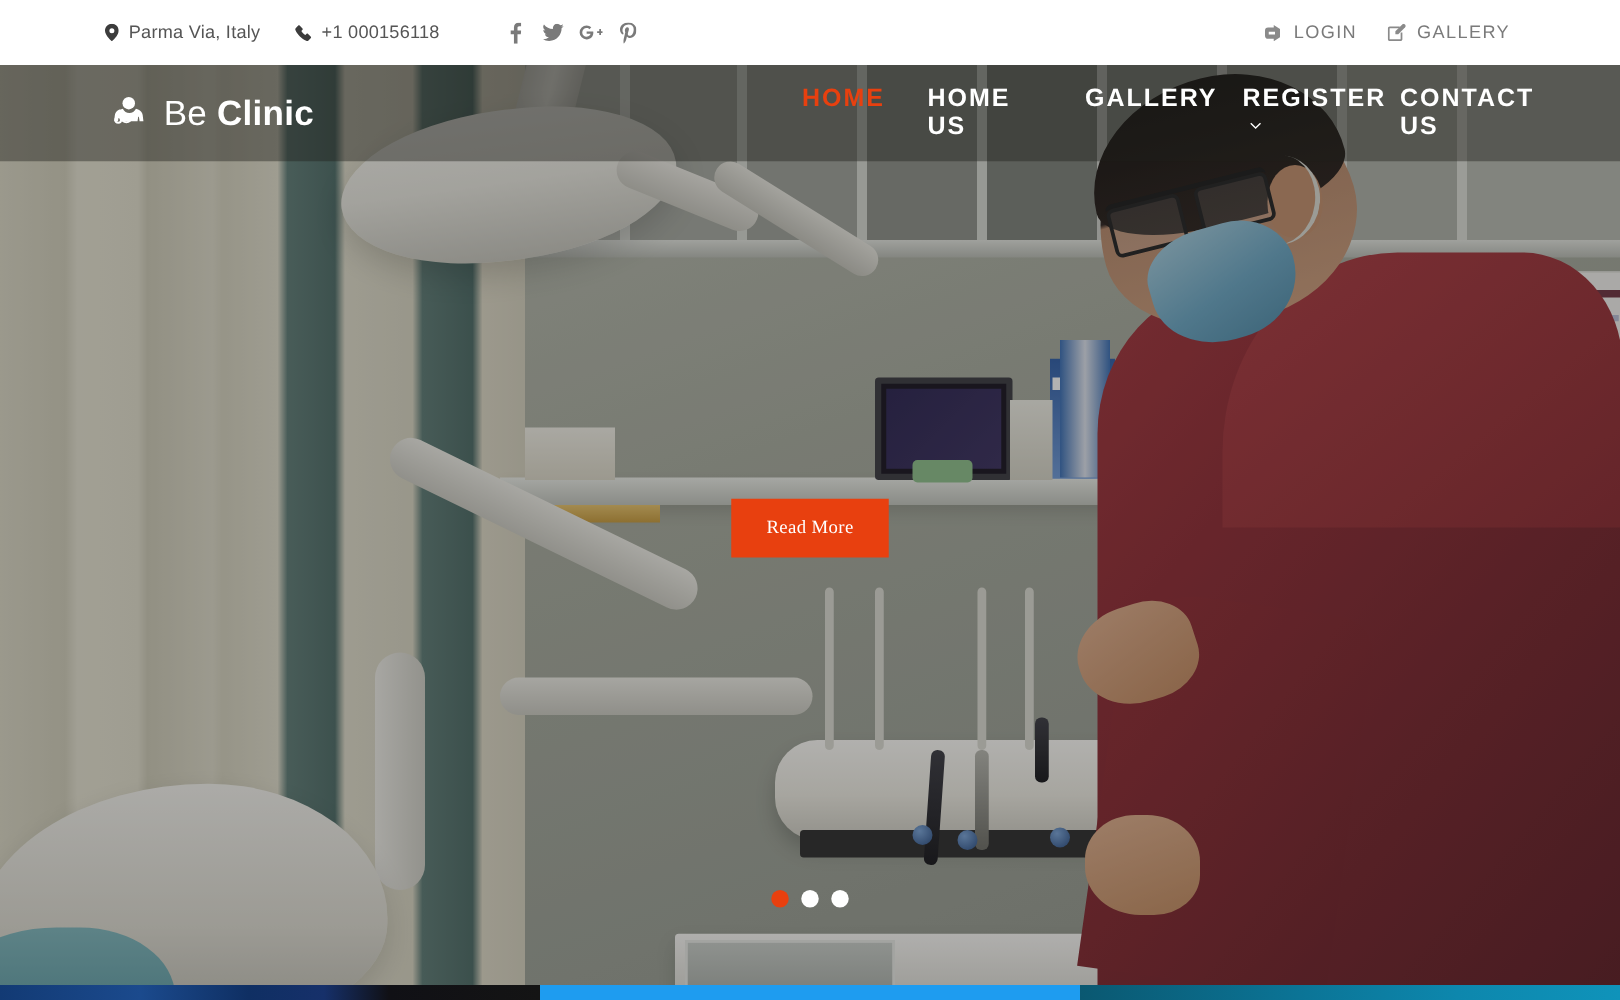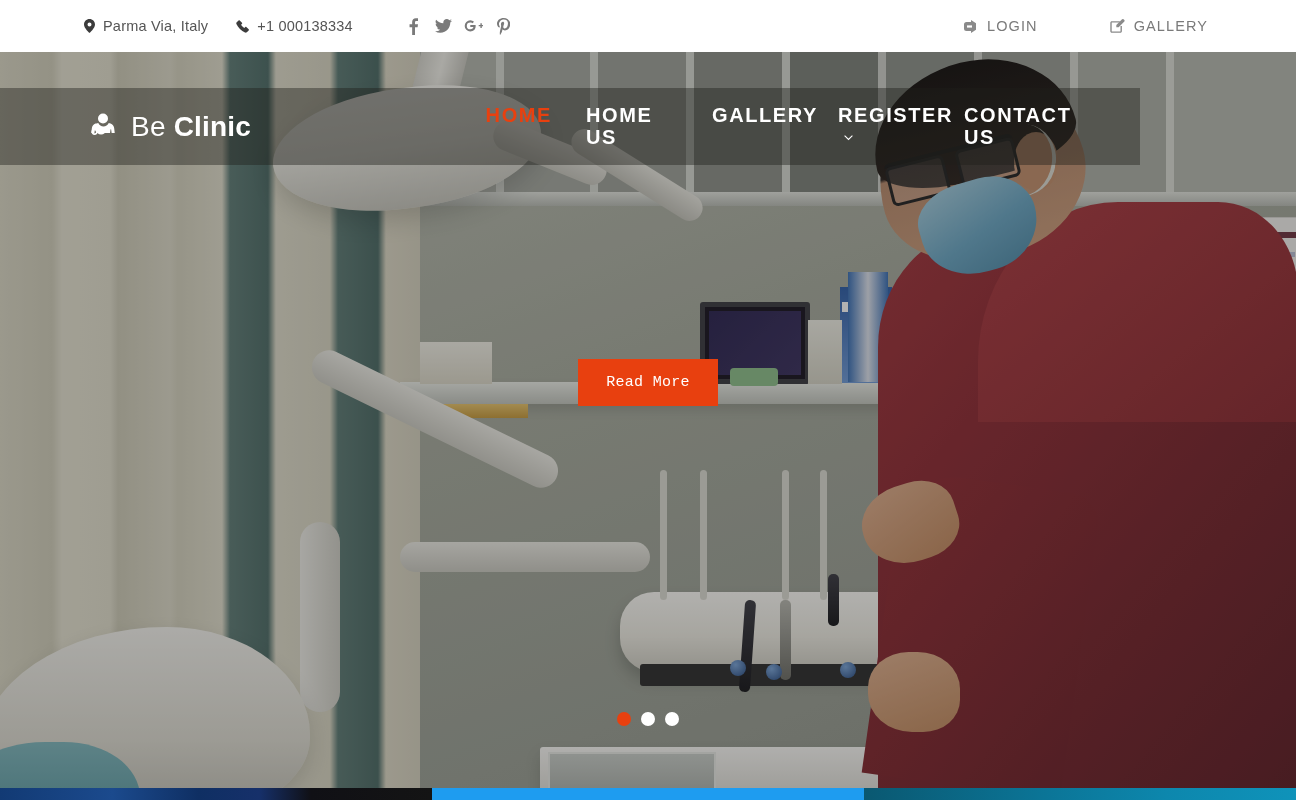--- a/index.html
+++ b/index.html
@@ -61,21 +61,21 @@
     margin-right: 88px;
     display: flex;
     align-items: center;
   }
   .tb-auth {
     display: flex;
     align-items: center;
     font-size: 14.5px;
     letter-spacing: 1.1px;
     color: #7a7a7a;
-    margin-left: 72px;
+    margin-left: 24px;
     white-space: nowrap;
   }
   .tb-auth .ic { margin-right: 9px; display: inline-flex; align-items: center; }
 
   
   .hero {
     position: absolute;
     top: 52px; left: 0;
     width: 1296px;
     height: 736px;
@@ -440,27 +440,26 @@
   .hero-overlay {
     position: absolute;
     inset: 0;
     background: rgba(28,28,28,0.34);
   }
 
   
   .navbar {
     position: absolute;
     top: 52px; left: 0;
-    width: 1140px;
+    width: 1296px;
     height: 77px;
     background: rgba(30,30,26,0.42);
     display: flex;
     align-items: center;
     z-index: 30;
-    margin-top: 36px;
   }
   .brand {
     display: flex;
     align-items: center;
     margin-left: 88px;
     color: #fff;
   }
   .brand-icon { margin-right: 13px; display: flex; align-items: center; }
   .brand-text {
     font-size: 28px;
@@ -507,30 +506,30 @@
     width: 760px;
     text-align: center;
     color: #ffffff;
     font-size: 58px;
     font-weight: bold;
     line-height: 68px;
     letter-spacing: -0.5px;
     text-shadow: 0 2px 10px rgba(0,0,0,.28);
   }
   .hero-btn {
-    margin-top: 34px;
+    margin-top: 74px;
     display: inline-block;
     background: #e8400f;
     color: #ffffff;
     font-size: 15px;
     letter-spacing: .3px;
     padding: 15px 28px;
     border: none;
     cursor: pointer;
-    font-family: Liberation Mono, monospace;
+    font-family: Liberation Serif, serif;
   }
   .dots {
     position: absolute;
     top: 660px;
     left: 0; width: 1296px;
     display: flex;
     justify-content: center;
     align-items: center;
   }
   .dot {
@@ -570,21 +569,21 @@
       </span>
       <span>Parma Via, Italy</span>
     </div>
 
     <div class="tb-item">
       <span class="ic">
         <svg width="13" height="13" viewBox="0 0 13 13">
             <path d="M2.6 0.4L0.7 2.3c-.5.5-.6 1.2-.3 1.8C2 7.6 5.4 11 9 12.6c.6.3 1.3.1 1.8-.3l1.9-1.9c.3-.3.3-.8 0-1.1L10.3 7c-.3-.3-.7-.3-1 0l-1 .9C6.9 7.1 5.9 6.1 5.1 4.7l.9-1c.3-.3.3-.7 0-1L3.7 0.4c-.3-.3-.8-.3-1.1 0z" fill="#3c3c3c"></path>
           </svg>
       </span>
-      <span>+1 000138334</span>
+      <span>+1 000156118</span>
     </div>
 
     <div class="tb-socials">
       <a class="tb-social">
         <svg width="9" height="17" viewBox="0 0 9 17">
             <path d="M6 17V9.3h2.6l.4-3H6V4.4c0-.87.24-1.46 1.49-1.46H9V.26C8.74.22 7.85.14 6.81.14 4.64.14 3.15 1.47 3.15 3.9v2.4H.55v3h2.6V17H6z" fill="#7a7a7a"></path>
           </svg>
       </a>
       <a class="tb-social">
         <svg width="17" height="14" viewBox="0 0 17 14">

